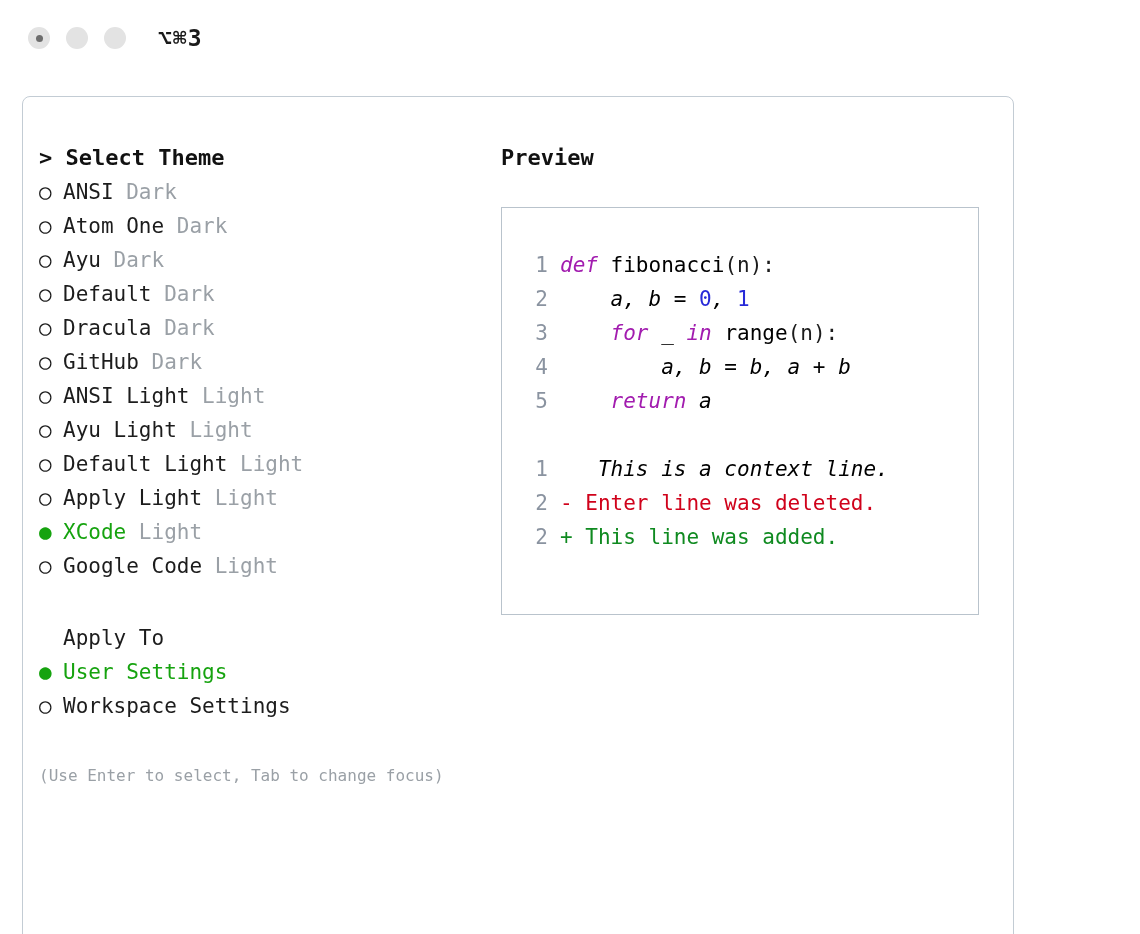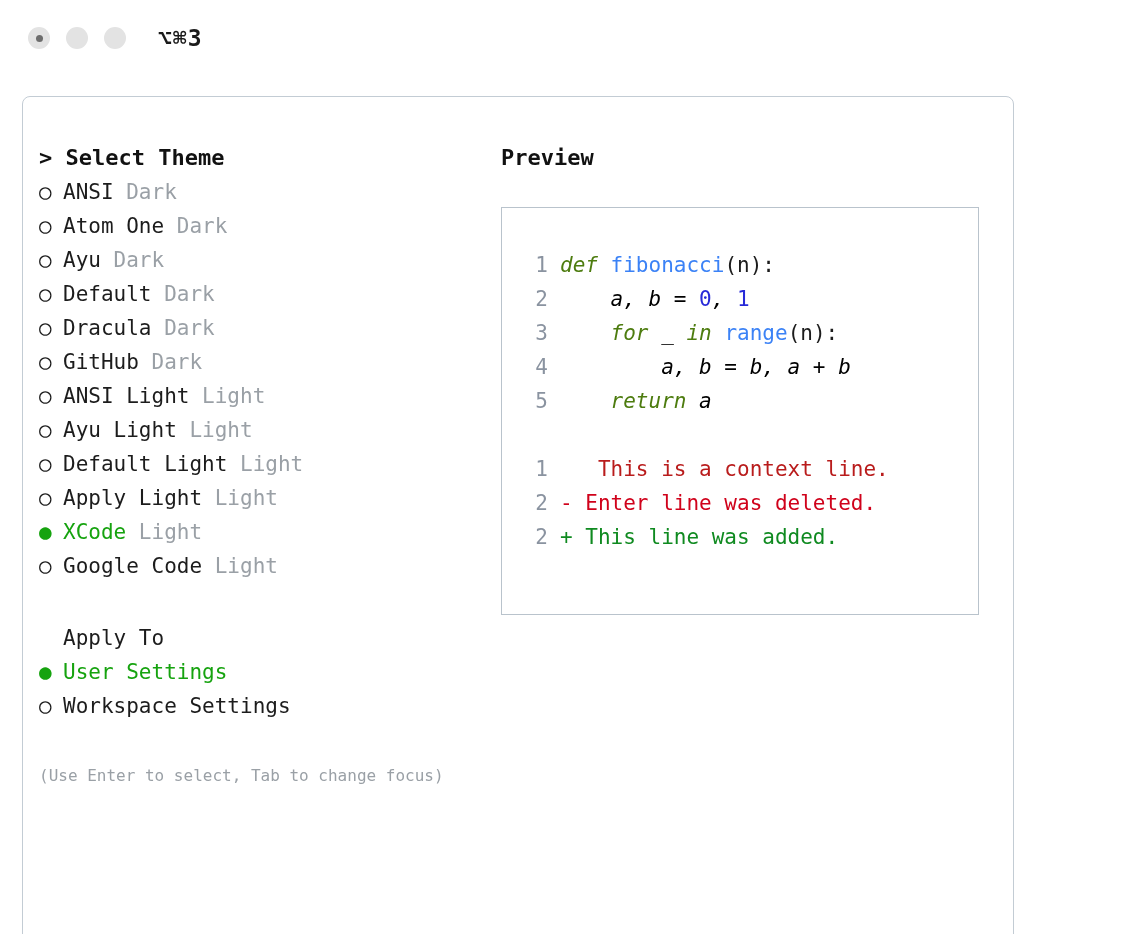--- a/index.html
+++ b/index.html
@@ -148,27 +148,27 @@
     line-height: 34px;
     white-space: pre;
   }
   .ln {
     display: inline-block;
     width: 24px;
     text-align: right;
     color: #8a93a0;
     margin-right: 12px;
   }
-  .kw { color: #4d7c0f; font-style: italic; }
-  .fn { color: #3b82f6; }
+  .kw { color: #a21caf; font-style: italic; }
+  .fn { color: #000000; }
   .num { color: #272ad8; }
   .plain { color: #1c1c1c; }
   .ital { font-style: italic; margin-top: 36px; }
   .blank { height: 34px; }
-  .diff-ctx { color: #b91c1c; }
+  .diff-ctx { color: #000000; font-style: italic; }
   .diff-del { color: #d0021b; }
   .diff-add { color: #0f8a20; }
 </style>
 </head>
 <body>
 
 <div class="window">
 
   <div class="titlebar">
     <div class="dots">

